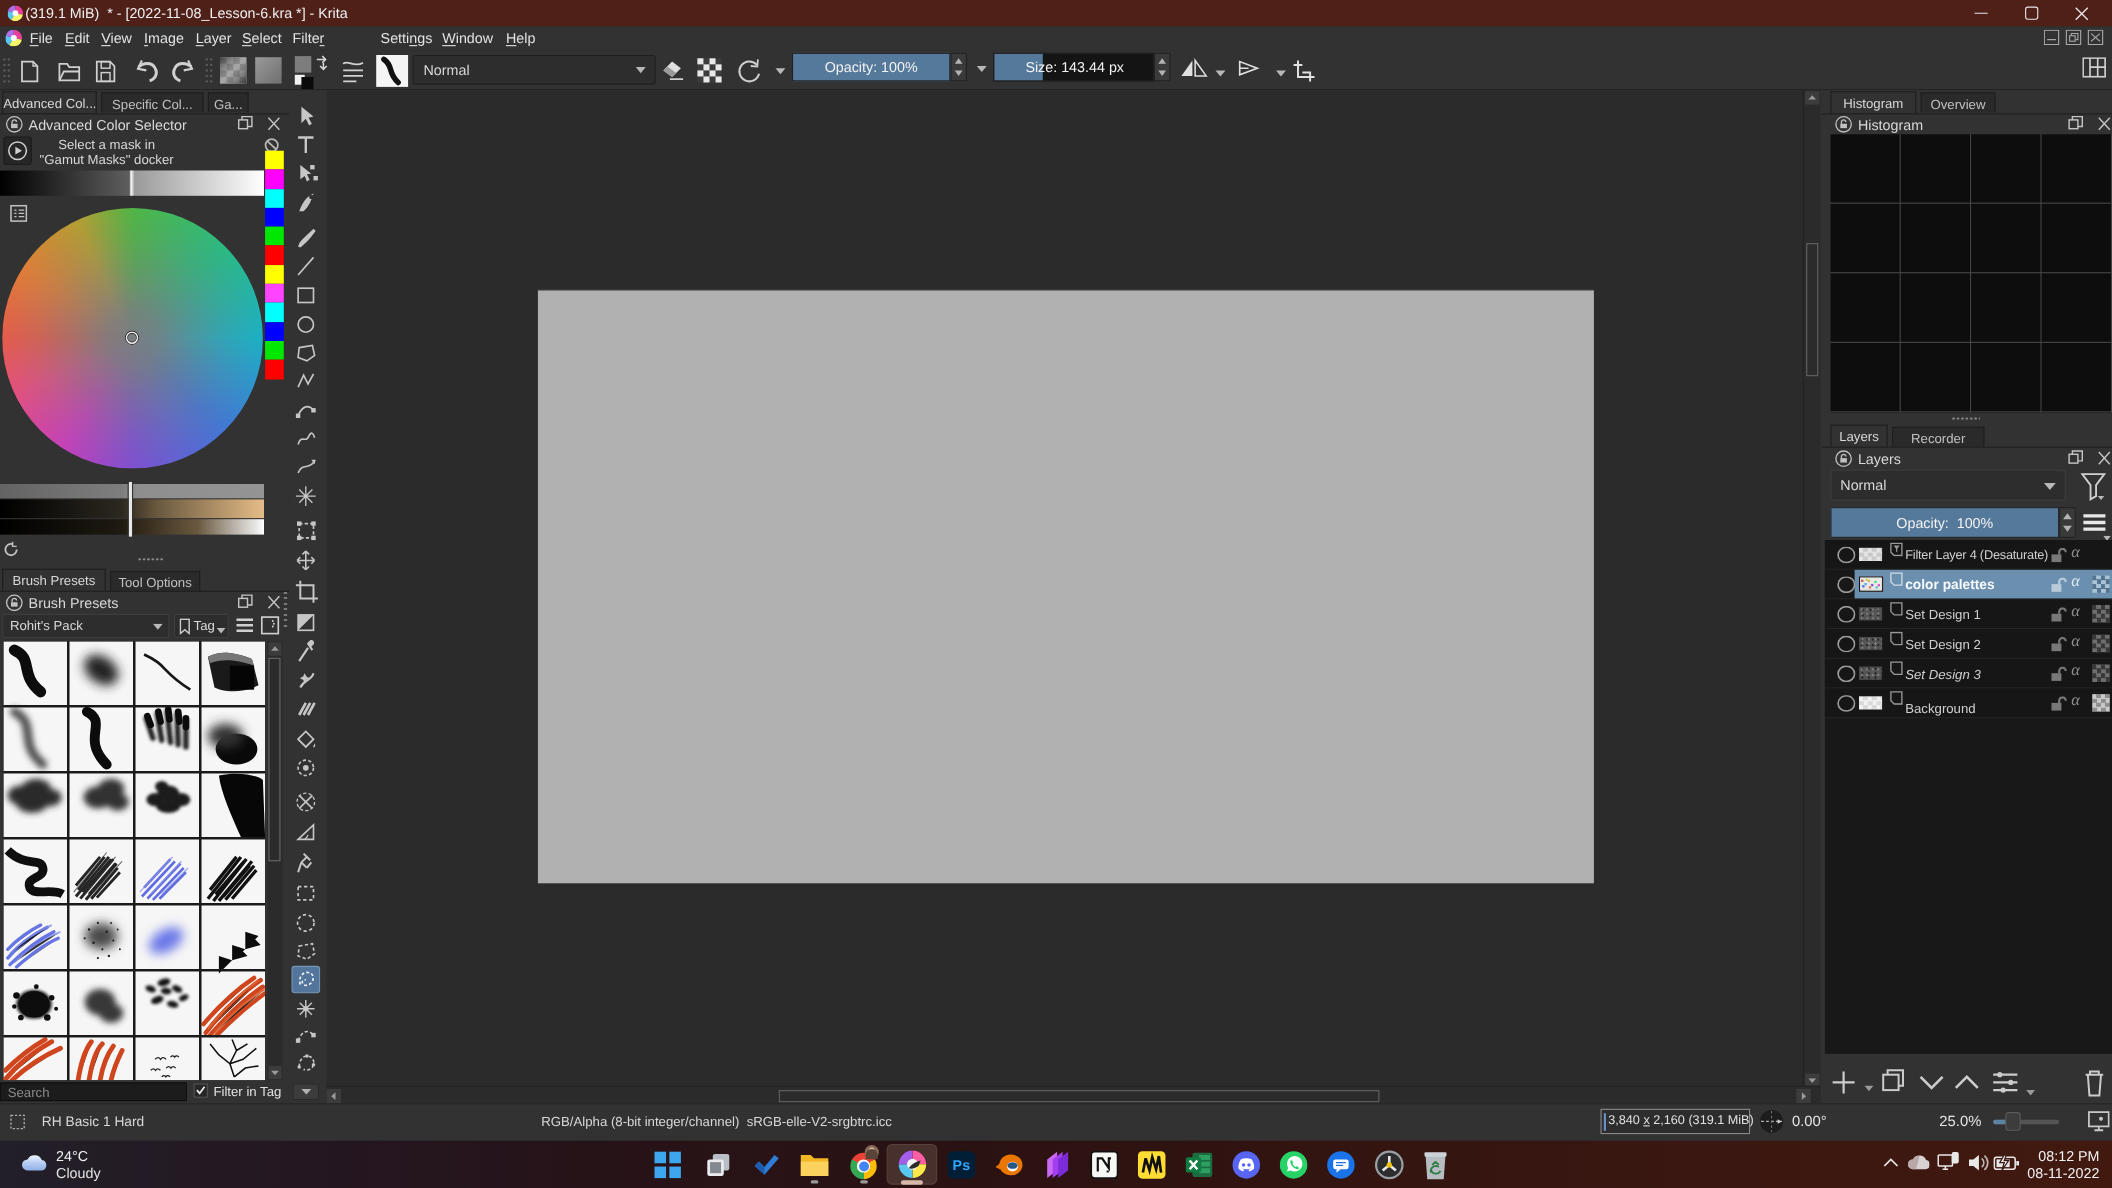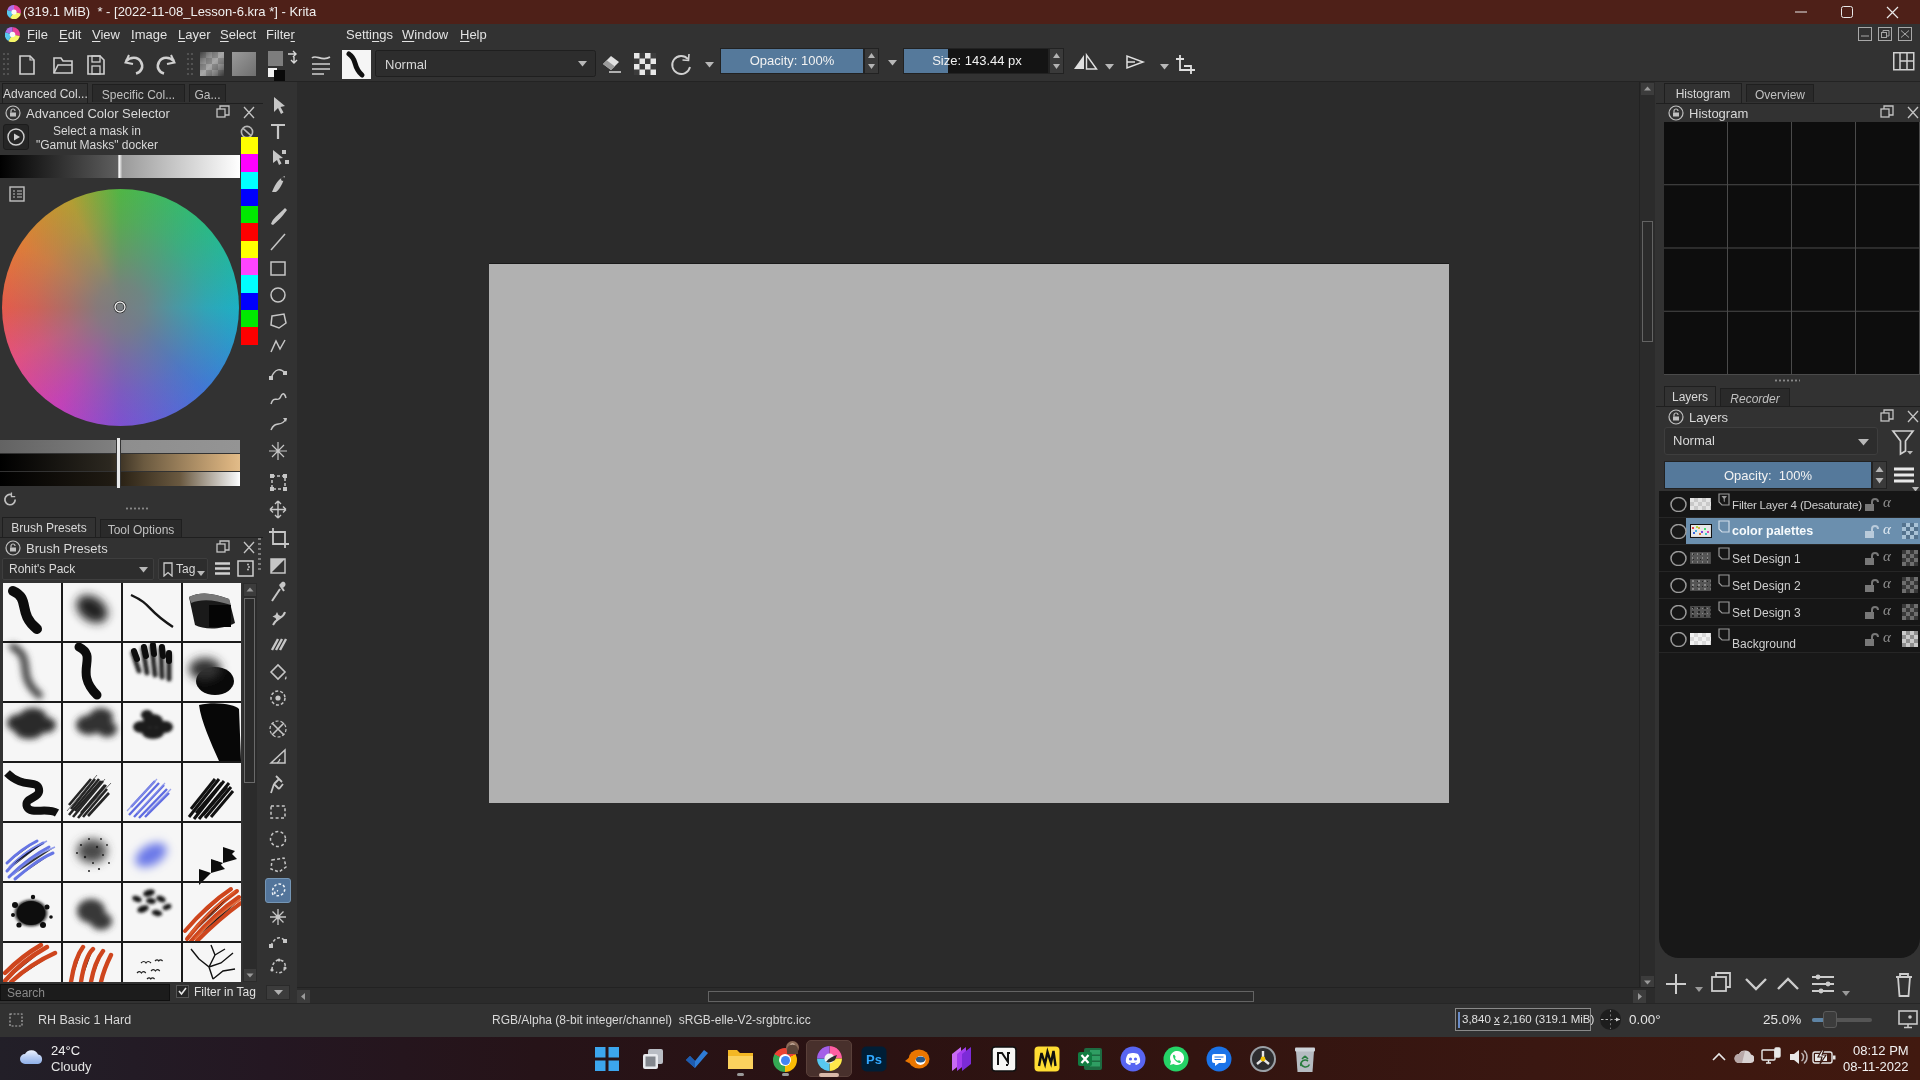--- a/index.html
+++ b/index.html
@@ -820,21 +820,21 @@
           <path d="M28 2 L38 13 M38 2 L28 13"></path>
         </g>
       </svg>
 
       <div class="abs" style="left:8px;top:40px;width:256px;height:253px;background:#0d0d0d;
         background-image:linear-gradient(#4a4a4a 1px, transparent 1px),linear-gradient(90deg,#4a4a4a 1px, transparent 1px);
         background-size:64px 63.25px;background-position:-1px -1px;"></div>
       <div class="abs" style="left:118px;top:297px;width:26px;height:3px;background:radial-gradient(circle 1.2px, #888 1px, transparent 1.2px);background-size:4px 3px;"></div>
 
       <div class="tab" style="left:8px;top:304px;width:52px;">Layers</div>
-      <div class="tab inactive" style="left:64px;top:306px;width:70px;font-style:italic;">Recorder</div>
+      <div class="tab inactive" style="left:64px;top:306px;width:84px;">Recorder</div>
       <div class="abs" style="left:0;top:324px;width:264px;height:1px;background:#1f1f1f;"></div>
       <svg class="abs" style="left:12px;top:327px" width="16" height="16" viewBox="0 0 16 16">
         <circle cx="8" cy="8" r="7" fill="none" stroke="#c0c0c0" stroke-width="1.2"></circle>
         <rect x="5" y="7.5" width="6" height="4" fill="#c0c0c0"></rect>
         <path d="M6 7.5 V6 a2 2 0 0 1 4 0" fill="none" stroke="#c0c0c0" stroke-width="1.2"></path>
       </svg>
       <div class="dockhead" style="left:33px;top:328px;">Layers</div>
       <svg class="abs" style="left:224px;top:327px" width="40" height="15" viewBox="0 0 40 15">
         <g stroke="#c4c4c4" fill="none" stroke-width="1.3">
           <rect x="1" y="4" width="8" height="8"></rect>
@@ -860,21 +860,21 @@
         <path d="M3.5 11 L7.5 5.5 L11.5 11 Z" fill="#b4b4b4"></path>
         <path d="M3.5 17 L11.5 17 L7.5 22.5 Z" fill="#b4b4b4"></path>
       </svg>
       <svg class="abs" style="left:237px;top:385px" width="22" height="18" viewBox="0 0 22 18">
         <path d="M1 2 H21 M1 8 H21 M1 14 H21" stroke="#e8e8e8" stroke-width="3"></path>
       </svg>
       <svg class="abs" style="left:256px;top:405px" width="8" height="6">
           <path d="M0 0 h7 l-3.5 4.5 z" fill="#b8b8b8"></path>
         </svg>
 
-      <div class="abs" id="layerlist" style="left:3px;top:409px;width:261px;height:467px;background:#181818;border-radius:20px;">
+      <div class="abs" id="layerlist" style="left:3px;top:409px;width:261px;height:467px;background:#181818;">
 
         <div class="lrow" style="left:0;top:0;">
           <svg class="abs" style="left:11px;top:6px" width="17" height="15">
               <ellipse cx="8.5" cy="7.5" rx="7.5" ry="7" fill="none" stroke="#9a9a9a" stroke-width="1.5"></ellipse>
             </svg>
           <div class="abs" style="left:31px;top:7px;width:21px;height:12px;background:
             conic-gradient(#c9c9c9 90deg,#e4e4e4 90deg 180deg,#c9c9c9 180deg 270deg,#e4e4e4 270deg); background-size:8px 8px;"></div>
           <svg class="abs" style="left:59px;top:2px" width="12" height="13" viewBox="0 0 12 13">
             <path d="M1 1 H11 V12 H4 L1 9 Z" fill="none" stroke="#9a9a9a" stroke-width="1.2"></path>
             <path d="M3.5 3 h5.5 l-2.2 2.8 v3.4 l-1.1 -0.9 v-2.5 Z" fill="#9a9a9a"></path>
@@ -955,21 +955,21 @@
             conic-gradient(#6e6e6e 90deg,#383838 90deg 180deg,#6e6e6e 180deg 270deg,#383838 270deg); background-size:8px 8px;"></div>
         </div>
         <div class="lrow" style="left:0;top:108px;">
           <svg class="abs" style="left:11px;top:6px" width="17" height="15">
               <ellipse cx="8.5" cy="7.5" rx="7.5" ry="7" fill="none" stroke="#9a9a9a" stroke-width="1.5"></ellipse>
             </svg>
           <div class="abs" style="left:31px;top:7px;width:21px;height:12px;background:#555;box-shadow:inset 0 0 2px #333;background-image:radial-gradient(circle 1px,#888 0.8px,transparent 1px),radial-gradient(circle 1px,#222 0.8px,transparent 1px);background-size:5px 5px,6px 4px;"></div>
           <svg class="abs" style="left:59px;top:2px" width="12" height="13" viewBox="0 0 12 13">
             <path d="M1 1 H11 V12 H4 L1 9 Z" fill="none" stroke="#9a9a9a" stroke-width="1.2"></path>
           </svg>
-          <div class="abs" style="left:73px;top:7px;font-size:12px;color:#cfcfcf;">Set Design 3</div>
+          <div class="abs" style="left:73px;top:7px;font-size:12px;color:#cfcfcf;font-style:italic;">Set Design 3</div>
           <svg class="abs" style="left:205px;top:7px" width="15" height="14" viewBox="0 0 15 14">
             <rect x="1" y="6" width="9" height="7" fill="#787878"></rect>
             <path d="M8 6 V4 a3 3 0 0 1 6 0" fill="none" stroke="#787878" stroke-width="2"></path>
           </svg>
           <div class="abs" style="left:224px;top:3px;font-size:15px;font-style:italic;color:#8e8e8e;font-family:'Liberation Serif',serif;">α</div>
           <div class="abs" style="left:243px;top:5px;width:16px;height:16px;background:
             conic-gradient(#6e6e6e 90deg,#383838 90deg 180deg,#6e6e6e 180deg 270deg,#383838 270deg); background-size:8px 8px;"></div>
         </div>
         <div class="lrow" style="left:0;top:135px;">
           <svg class="abs" style="left:11px;top:6px" width="17" height="15">

